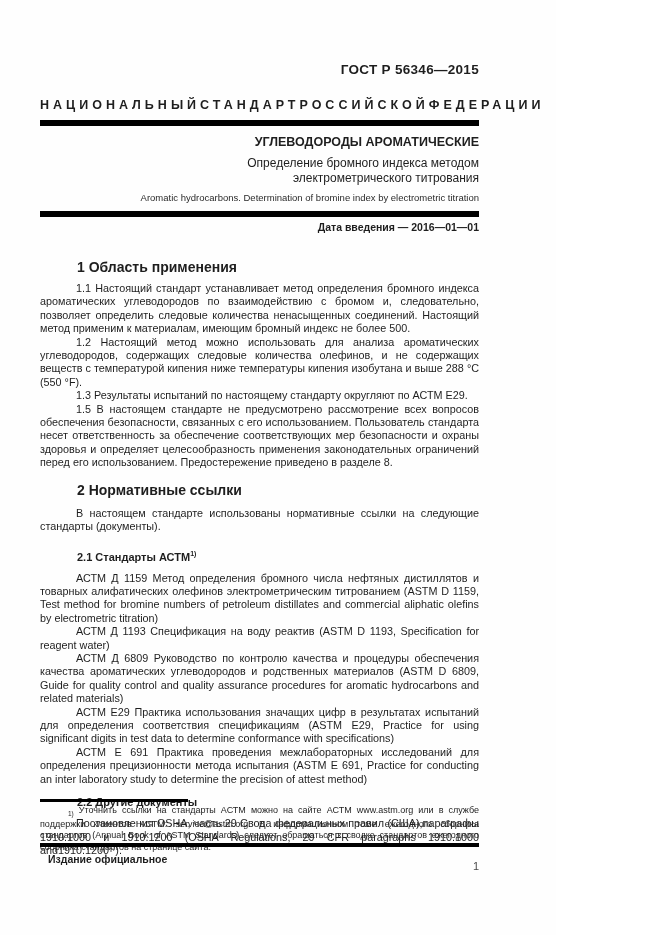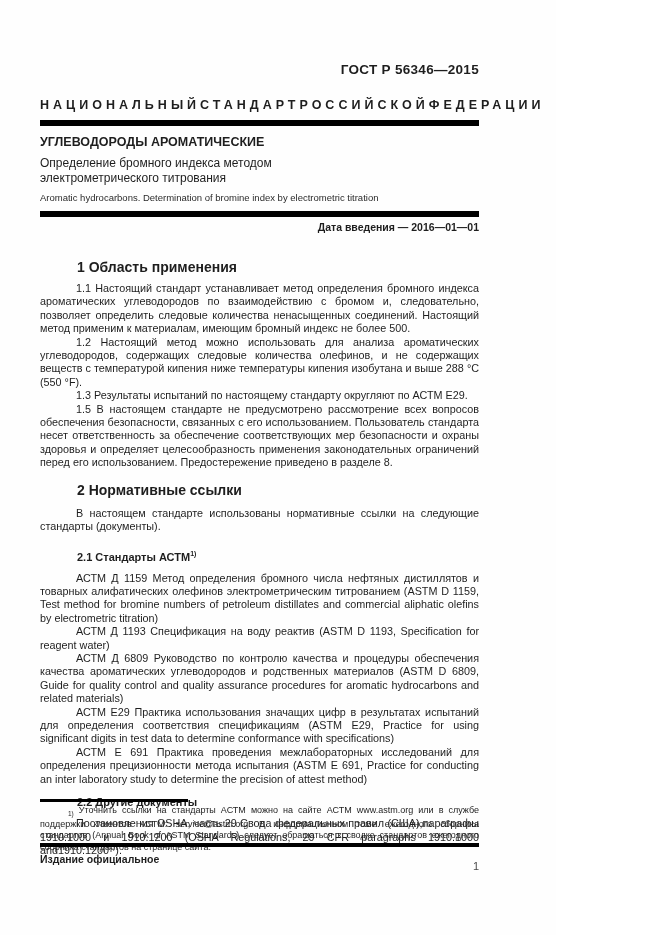--- a/index.html
+++ b/index.html
@@ -35,21 +35,21 @@
     white-space: nowrap;
     text-align: center;
   }
   .fed-line span { letter-spacing: 4px; }
   .fed-line span:last-child { margin-right: -4px; }
   .rule-thick {
     height: 6px;
     background: #000;
     margin-top: 7px;
   }
-  .title-block { text-align: left; }
+  .title-block { text-align: right; }
   .title-ru {
     font-weight: bold;
     font-size: 12.5px;
     line-height: 15px;
     margin-top: 9px;
   }
   .subtitle-ru {
     font-weight: normal;
     font-size: 12px;
     line-height: 15px;
@@ -127,20 +127,21 @@
   .footer-row {
     display: flex;
     justify-content: space-between;
     align-items: flex-start;
     margin-top: 6px;
   }
   .edition {
     font-weight: bold;
     font-size: 10.5px;
     line-height: 13px;
+    margin-left: 8px;
   }
   .page-num {
     font-size: 11px;
     line-height: 13px;
     color: #4a4a4a;
     padding-top: 7px;
   }
 </style>
 </head>
 <body>

